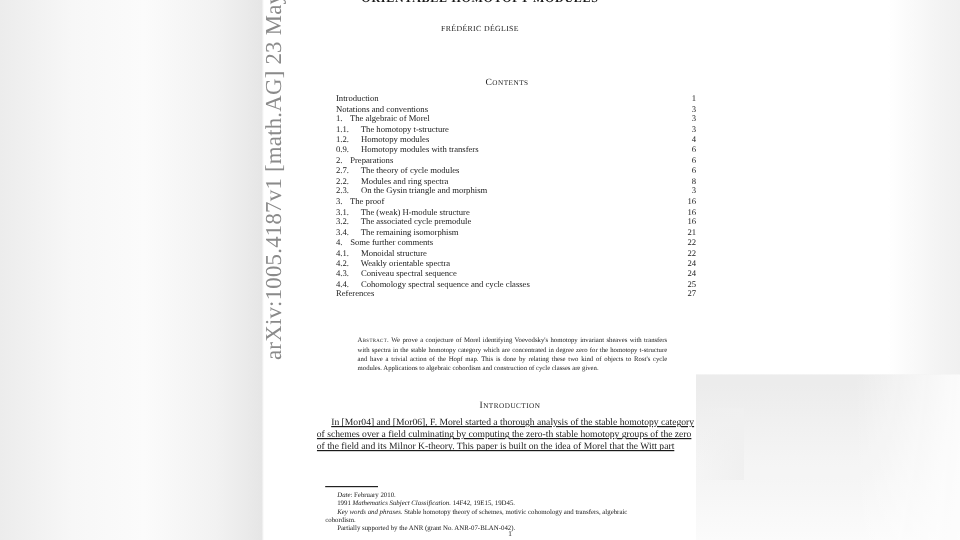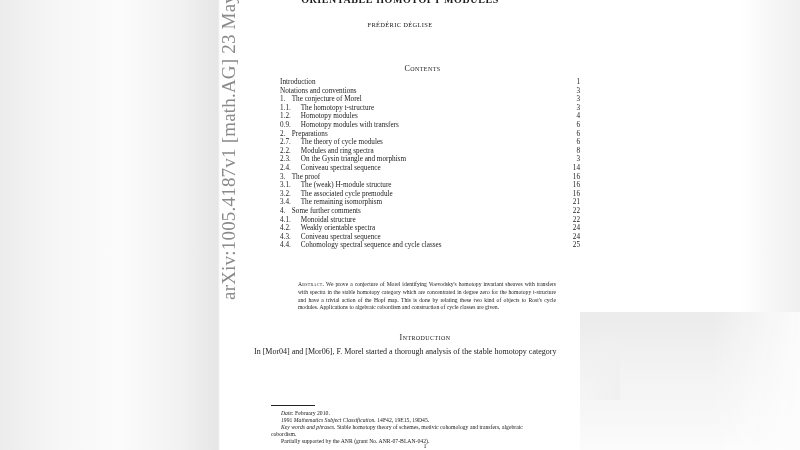--- a/index.html
+++ b/index.html
@@ -48,22 +48,22 @@
   .abstract {
     position: absolute; left: 298px; top: 281px; width: 258px;
     font-size: 5.6px; line-height: 7.8px; text-align: justify;
   }
   .abstract .abs-label { font-variant: small-caps; letter-spacing: 0.3px; }
   .intro-heading {
     position: absolute; left: 0; width: 850px; top: 333px; text-align: center;
     font-size: 8px; font-variant: small-caps; letter-spacing: 0.4px;
   }
   .intro-body {
-    position: absolute; left: 242px; top: 347px; width: 330px; overflow: hidden;
-    font-size: 8px; line-height: 10.2px; white-space: nowrap;
+    position: absolute; left: 264px; top: 347px; width: 330px; overflow: hidden;
+    font-size: 8px; line-height: 10.2px; white-space: nowrap; text-decoration: underline;
   }
   .intro-body .line { height: 10.2px; }
   .intro-body .indent { padding-left: 12px; }
   .fade-right {
     position: absolute; left: 580px; top: 340px; width: 40px; height: 60px;
     background: linear-gradient(90deg, rgba(240,240,240,0) 0%, rgba(240,240,240,1) 100%);
   }
   .footnote-rule {
     position: absolute; left: 271px; top: 405px; width: 44px; height: 1px; background: #222;
   }
@@ -93,21 +93,21 @@
 <div class="toc" id="toc">
     <div class="toc-row">
       <span class="label"><span>Introduction</span></span>
       <span class="page">1</span>
     </div>
     <div class="toc-row">
       <span class="label"><span>Notations and conventions</span></span>
       <span class="page">3</span>
     </div>
     <div class="toc-row">
-      <span class="label"><span class="num section">1.</span> <span>The conjecture of Morel</span></span>
+      <span class="label"><span class="num section">1.</span> <span>The algebraic of Morel</span></span>
       <span class="page">3</span>
     </div>
     <div class="toc-row">
       <span class="label"><span class="num">1.1.</span> <span>The homotopy t-structure</span></span>
       <span class="page">3</span>
     </div>
     <div class="toc-row">
       <span class="label"><span class="num">1.2.</span> <span>Homotopy modules</span></span>
       <span class="page">4</span>
     </div>
@@ -125,24 +125,20 @@
     </div>
     <div class="toc-row">
       <span class="label"><span class="num">2.2.</span> <span>Modules and ring spectra</span></span>
       <span class="page">8</span>
     </div>
     <div class="toc-row">
       <span class="label"><span class="num">2.3.</span> <span>On the Gysin triangle and morphism</span></span>
       <span class="page">3</span>
     </div>
     <div class="toc-row">
-      <span class="label"><span class="num">2.4.</span> <span>Coniveau spectral sequence</span></span>
-      <span class="page">14</span>
-    </div>
-    <div class="toc-row">
       <span class="label"><span class="num section">3.</span> <span>The proof</span></span>
       <span class="page">16</span>
     </div>
     <div class="toc-row">
       <span class="label"><span class="num">3.1.</span> <span>The (weak) H-module structure</span></span>
       <span class="page">16</span>
     </div>
     <div class="toc-row">
       <span class="label"><span class="num">3.2.</span> <span>The associated cycle premodule</span></span>
       <span class="page">16</span>
@@ -163,32 +159,38 @@
       <span class="label"><span class="num">4.2.</span> <span>Weakly orientable spectra</span></span>
       <span class="page">24</span>
     </div>
     <div class="toc-row">
       <span class="label"><span class="num">4.3.</span> <span>Coniveau spectral sequence</span></span>
       <span class="page">24</span>
     </div>
     <div class="toc-row">
       <span class="label"><span class="num">4.4.</span> <span>Cohomology spectral sequence and cycle classes</span></span>
       <span class="page">25</span>
+    </div>
+    <div class="toc-row">
+      <span class="label"><span>References</span></span>
+      <span class="page">27</span>
     </div>
   </div>
 
 <div class="abstract">
   <span class="abs-label">Abstract.</span>
   <span>We prove a conjecture of Morel identifying Voevodsky's homotopy invariant sheaves with transfers with spectra in the stable homotopy category which are concentrated in degree zero for the homotopy t-structure and have a trivial action of the Hopf map. This is done by relating these two kind of objects to Rost's cycle modules. Applications to algebraic cobordism and construction of cycle classes are given.</span>
 </div>
 
 <div class="intro-heading">Introduction</div>
 
 <div class="intro-body">
   <div class="line indent">In [Mor04] and [Mor06], F. Morel started a thorough analysis of the stable homotopy category</div>
+  <div class="line">of schemes over a field culminating by computing the zero-th stable homotopy groups of the zero</div>
+  <div class="line">of the field and its Milnor K-theory. This paper is built on the idea of Morel that the Witt part</div>
 </div>
 <div class="fade-right"></div>
 
 <div class="footnote-rule"></div>
 <div class="footnotes">
   <div class="line indent">
     <i>Date</i><span>: February 2010.</span>
   </div>
   <div class="line indent">
     <span>1991 </span><i>Mathematics Subject Classification.</i><span> 14F42, 19E15, 19D45.</span>

